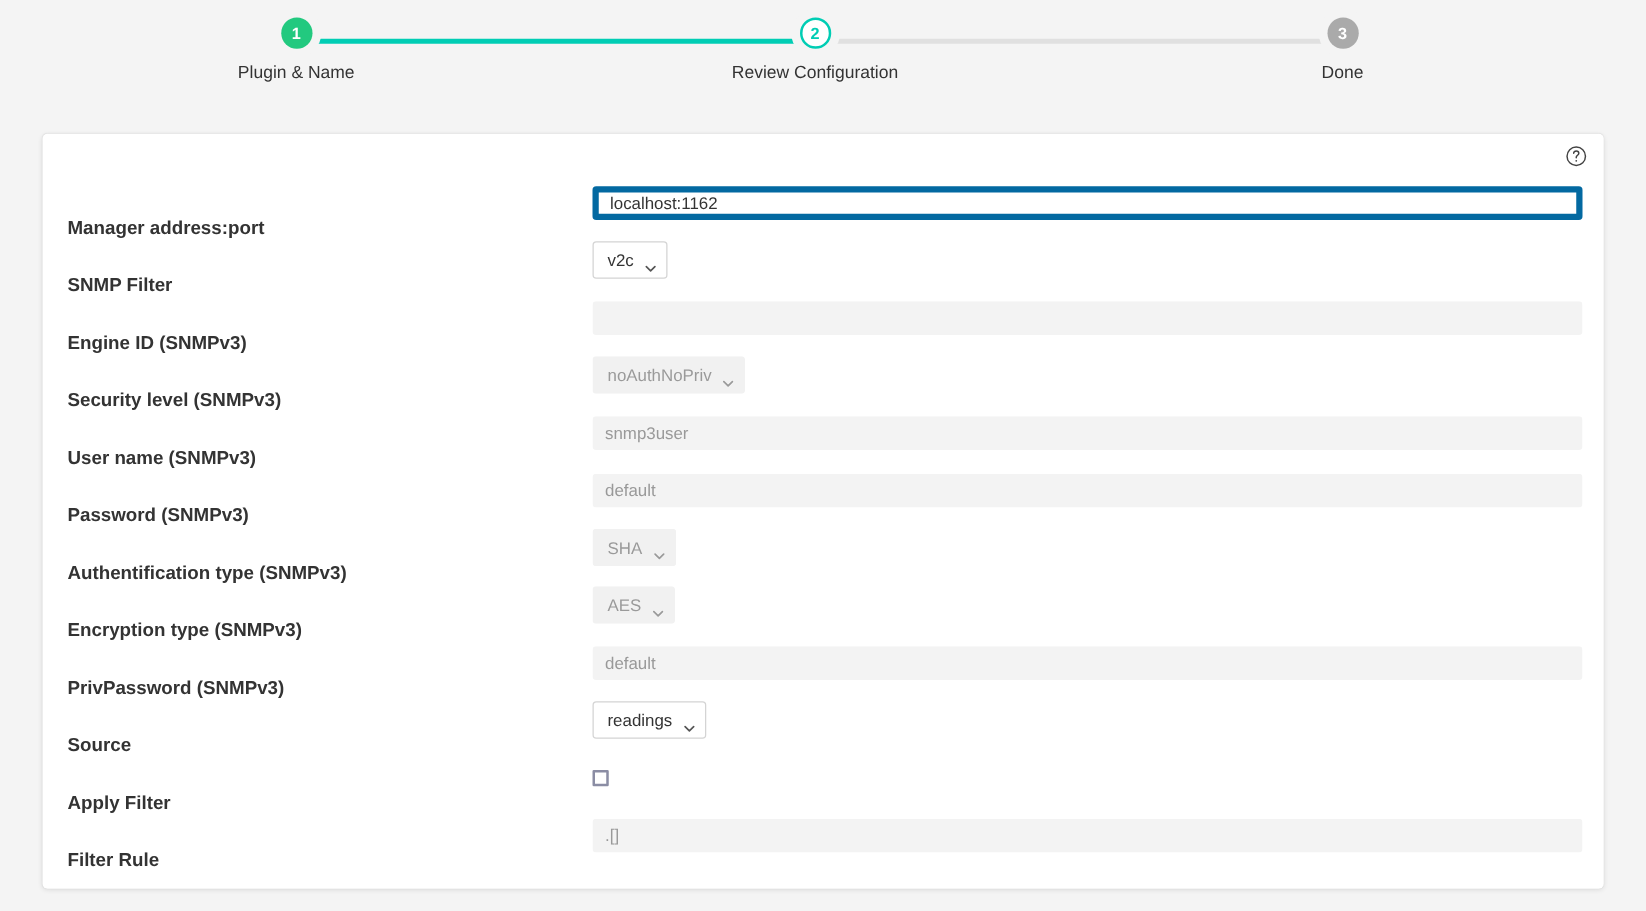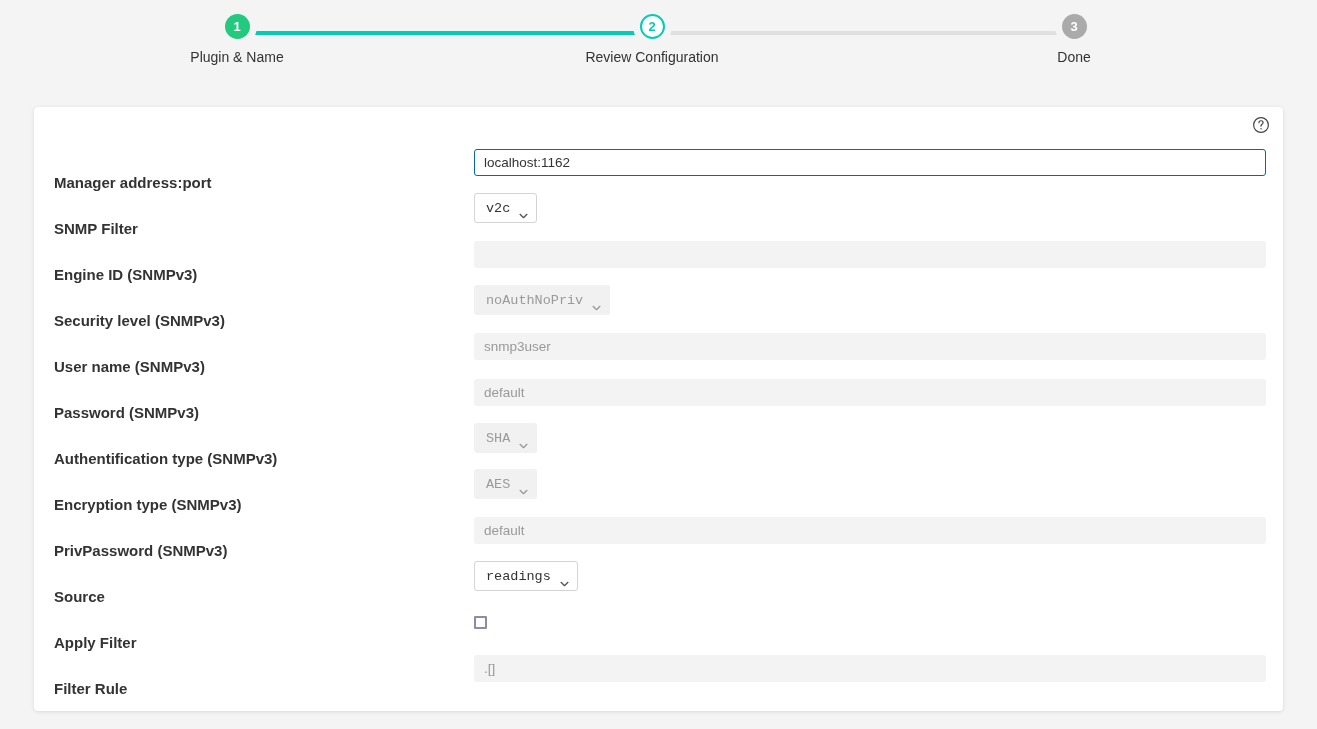--- a/index.html
+++ b/index.html
@@ -117,21 +117,21 @@
   }
 
   
   .txt {
     width: 100%;
     height: 27px;
     font-family: "Liberation Sans", sans-serif;
     font-size: 13.5px;
     color: #333333;
     padding: 0 9px;
-    border: 1px solid #0369a1;
+    border: 5px solid #0369a1;
     border-radius: 3px;
     background: #ffffff;
     outline: none;
   }
   .txt:disabled,
   .txt.disabled {
     background: #f3f3f3;
     border: 1px solid transparent;
     color: #6d28d9;
   }
@@ -151,21 +151,20 @@
   }
   .sel-wrap.disabled {
     background: #f1f1f1;
     border-color: transparent;
     cursor: default;
   }
   .sel-value {
     font-size: 13.5px;
     color: #333333;
     white-space: nowrap;
-    font-family: Liberation Mono, monospace;
   }
   .sel-wrap.disabled .sel-value { color: #9a9a9a; text-align: center; }
   .sel-caret {
     position: absolute;
     right: 8px;
     top: 50%;
     margin-top: -3px;
     width: 9px; height: 6px;
     color: #555555;
   }

